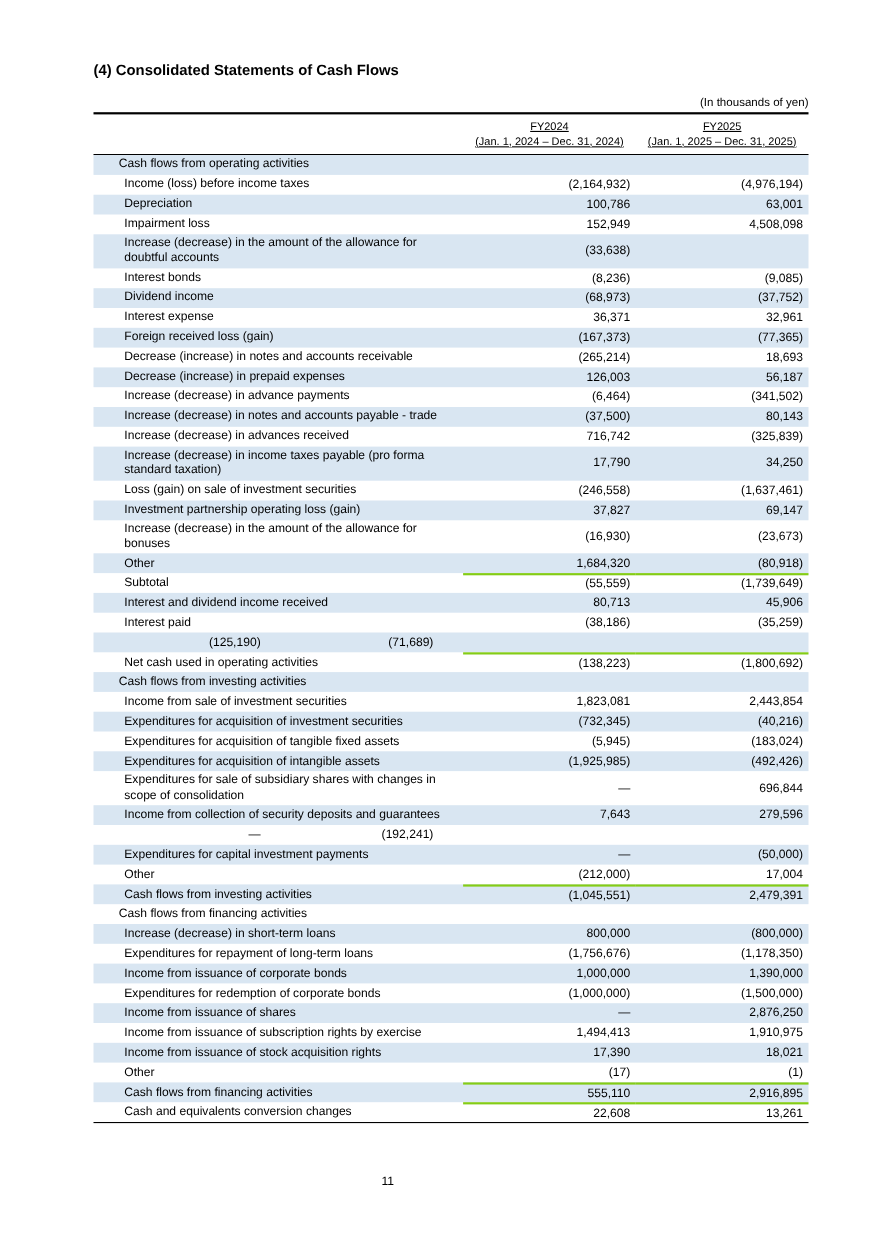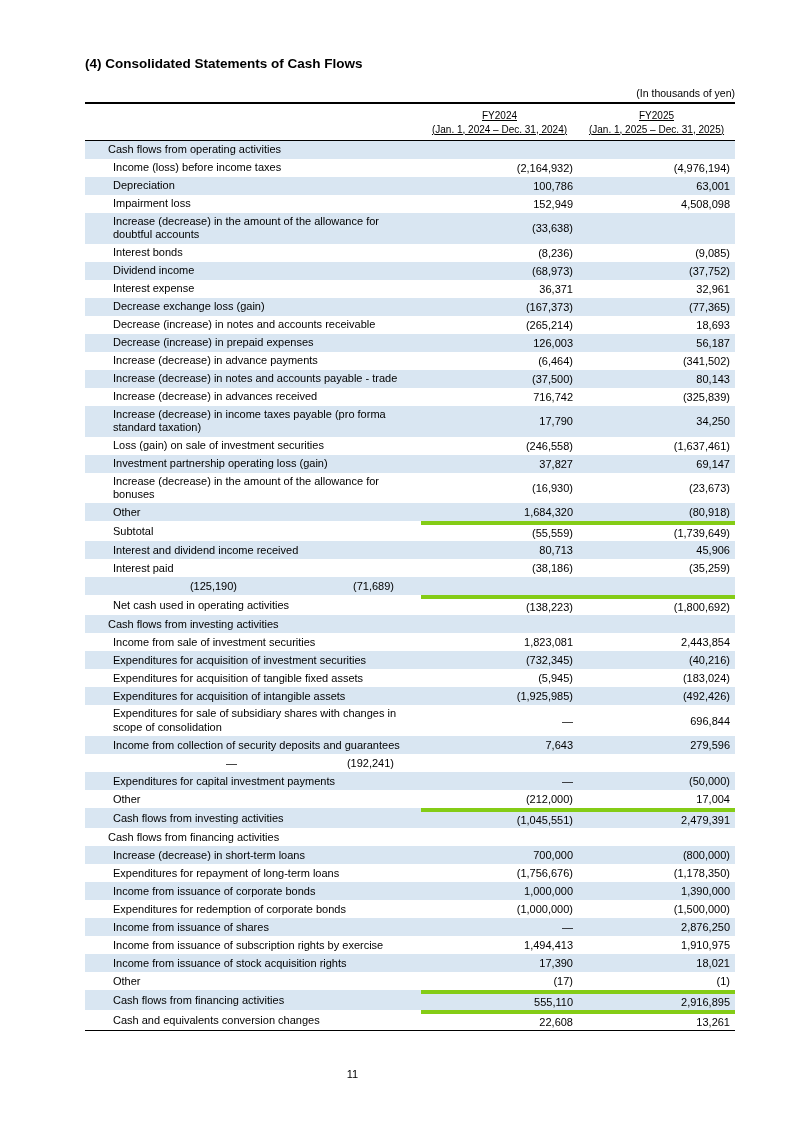--- a/index.html
+++ b/index.html
@@ -26,21 +26,21 @@
   .row { display: flex; min-height: 18px; font-size: 11px; align-items: center; }
   .row.shaded { background: var(--row-shade, #d9e6f2); }
   .cell { box-sizing: border-box; }
   .cell-label { width: 336px; padding: 2px 4px 2px 28px; line-height: 1.22; }
   .row.section .cell-label { padding-left: 23px; }
   .cell-num {
     width: 157px; align-self: stretch;
     display: flex; align-items: center; justify-content: flex-end;
     padding: 2px 5px 2px 4px;
   }
-  .row.topline .cell-num { border-top: 4px solid #84cc16; }
+  .row.topline .cell-num { border-top: 2px solid #84cc16; }
 
   .page-number { position: absolute; top: 1068px; left: 0; width: 705px; text-align: center; font-size: 11px; }
 </style>
 </head>
 <body>
 
 <div class="page">
   <div class="content">
     <h1 class="doc-title">(4) Consolidated Statements of Cash Flows</h1>
     <div class="unit-note">(In thousands of yen)</div>
@@ -91,21 +91,21 @@
             <div class="cell cell-label">Dividend income</div>
             <div class="cell cell-num">(68,973)</div>
             <div class="cell cell-num">(37,752)</div>
           </div>
           <div class="row">
             <div class="cell cell-label">Interest expense</div>
             <div class="cell cell-num">36,371</div>
             <div class="cell cell-num">32,961</div>
           </div>
           <div class="row shaded">
-            <div class="cell cell-label">Decrease exchange loss (gain)</div>
+            <div class="cell cell-label">Foreign received loss (gain)</div>
             <div class="cell cell-num">(167,373)</div>
             <div class="cell cell-num">(77,365)</div>
           </div>
           <div class="row">
             <div class="cell cell-label">Decrease (increase) in notes and accounts receivable</div>
             <div class="cell cell-num">(265,214)</div>
             <div class="cell cell-num">18,693</div>
           </div>
           <div class="row shaded">
             <div class="cell cell-label">Decrease (increase) in prepaid expenses</div>
@@ -230,21 +230,21 @@
             <div class="cell cell-num">(1,045,551)</div>
             <div class="cell cell-num">2,479,391</div>
           </div>
           <div class="row section">
             <div class="cell cell-label">Cash flows from financing activities</div>
             <div class="cell cell-num"></div>
             <div class="cell cell-num"></div>
           </div>
           <div class="row shaded">
             <div class="cell cell-label">Increase (decrease) in short-term loans</div>
-            <div class="cell cell-num">700,000</div>
+            <div class="cell cell-num">800,000</div>
             <div class="cell cell-num">(800,000)</div>
           </div>
           <div class="row">
             <div class="cell cell-label">Expenditures for repayment of long-term loans</div>
             <div class="cell cell-num">(1,756,676)</div>
             <div class="cell cell-num">(1,178,350)</div>
           </div>
           <div class="row shaded">
             <div class="cell cell-label">Income from issuance of corporate bonds</div>
             <div class="cell cell-num">1,000,000</div>

